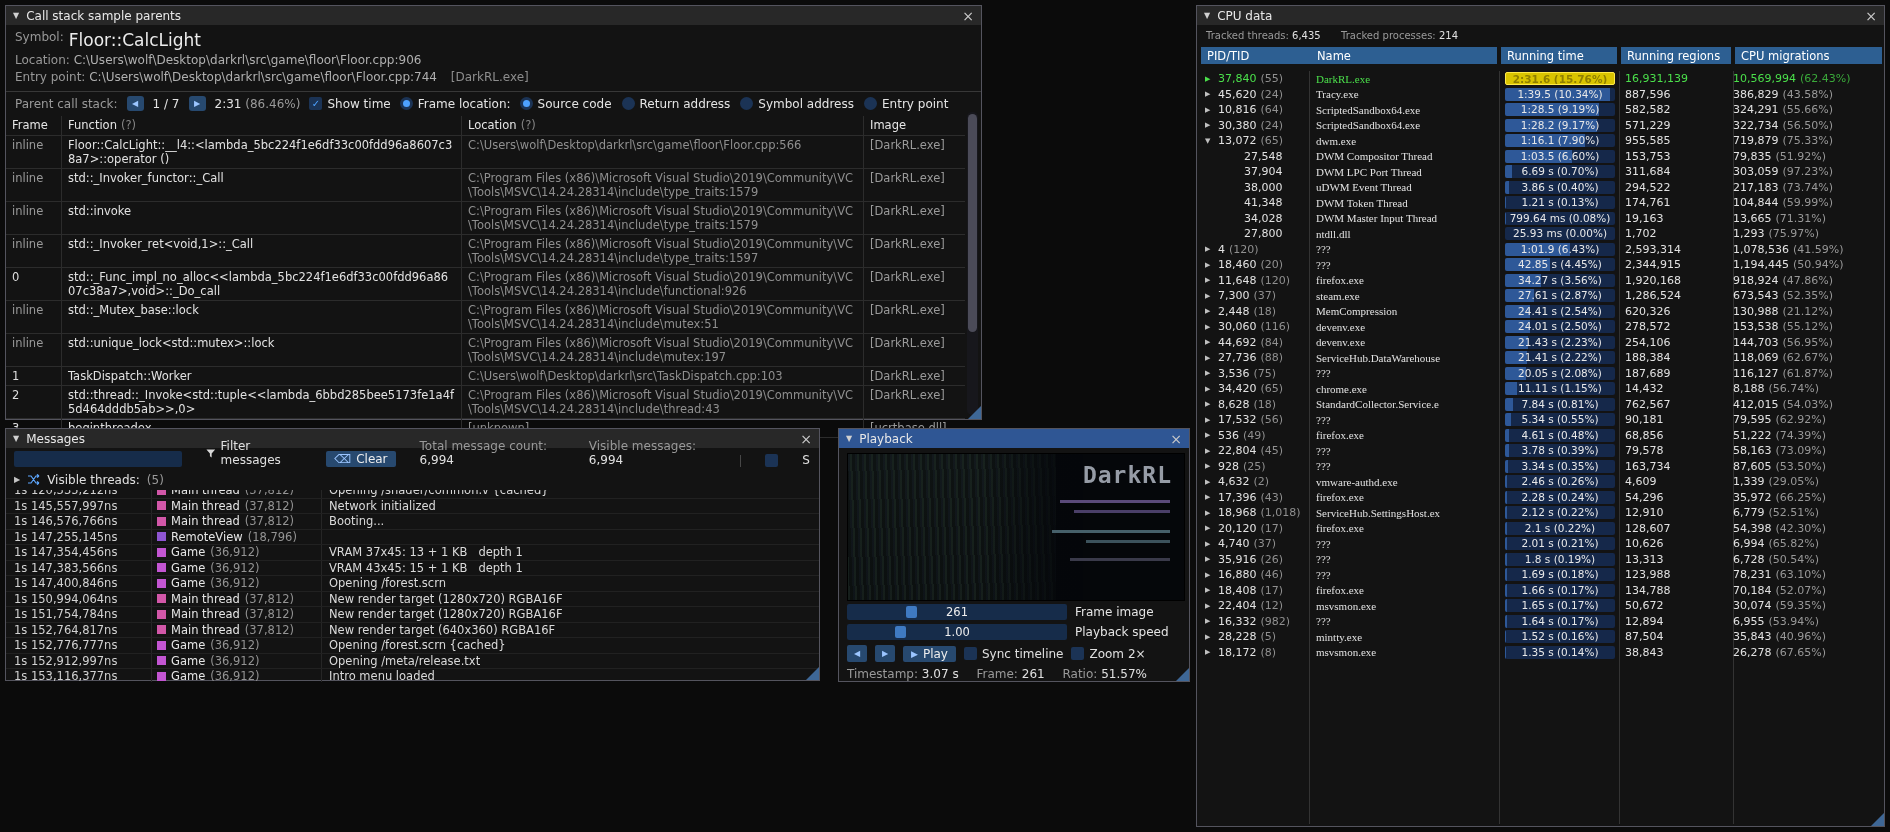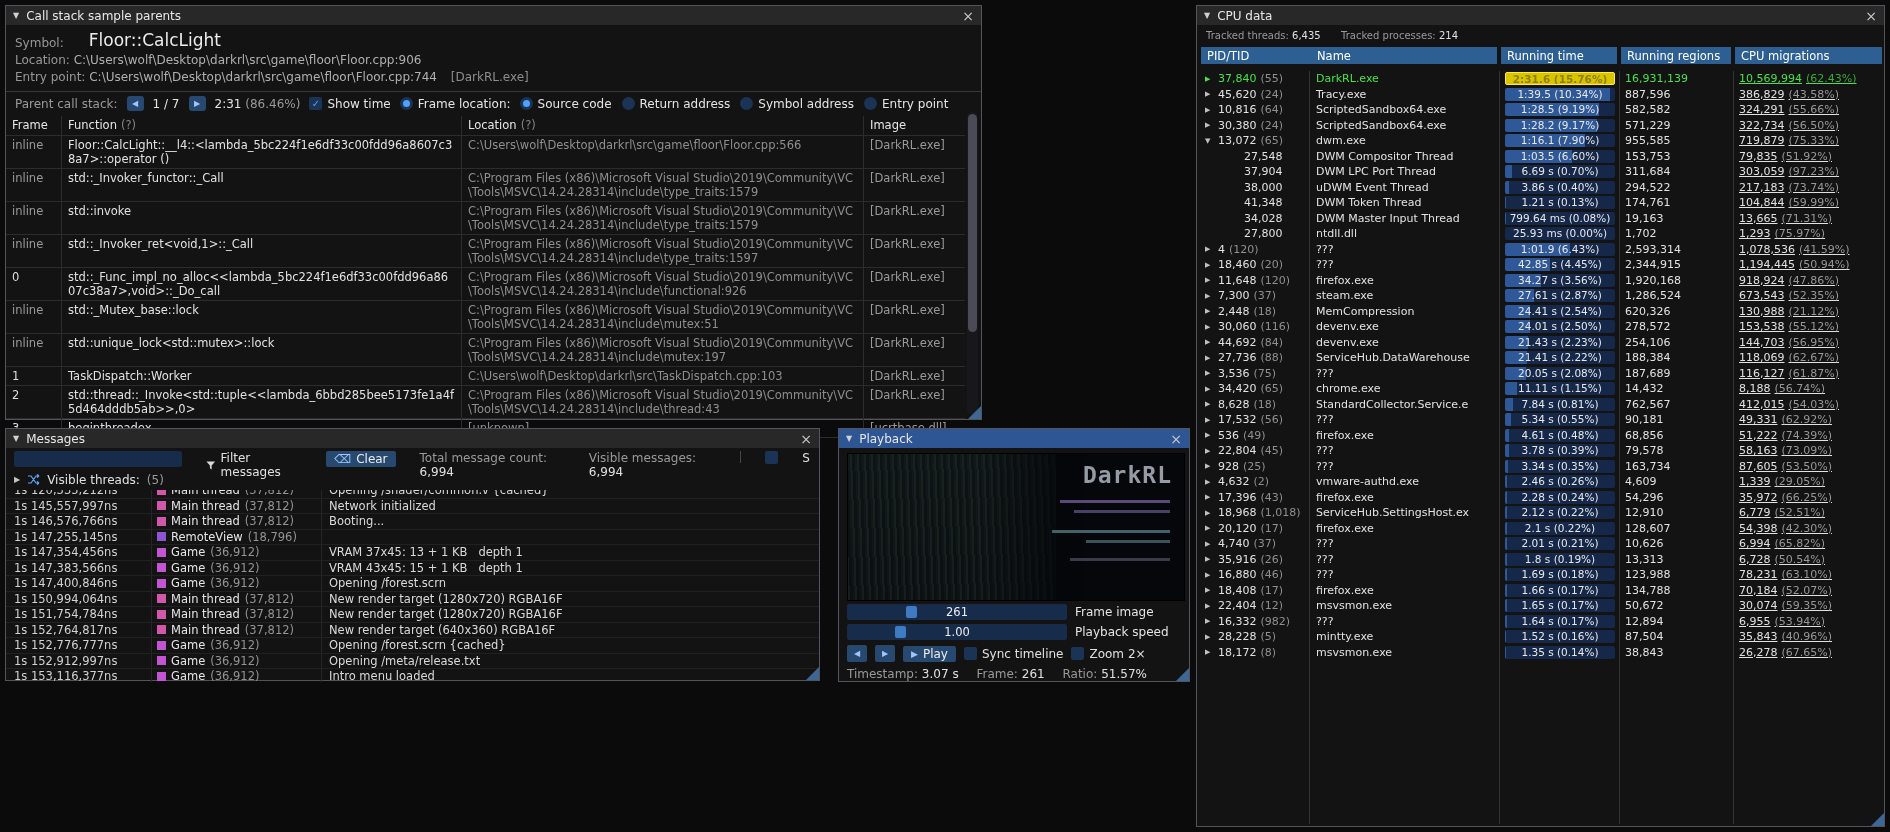--- a/index.html
+++ b/index.html
@@ -11,21 +11,21 @@
   #p-playback{left:838px;top:428px;width:352px;height:254px;}
   #p-cpu{left:1196px;top:5px;width:689px;height:822px;}
 
   .titlebar{height:19px;background:#282828;display:flex;align-items:center;gap:7px;padding:0 7px;font-size:12px;color:#e8e8e8;}
   #p-playback .titlebar{background:#2f5694;}
   .tb-collapse{font-size:8px;color:#d0d0d0;}
   .tb-close{margin-left:auto;color:#c9c9c9;font-size:14px;line-height:14px;}
 
   
   .cs-head{padding:5px 9px 2px;}
-  .row-sym{display:flex;align-items:flex-end;gap:25px;}
+  .row-sym{display:flex;align-items:flex-start;gap:5px;}
   .lbl{color:#989898;font-size:12px;}
   .sym-name{color:#ececec;font-size:17px;}
   .row-path{margin-top:3px;font-size:12px;}
   .path-val{color:#b0b0b0;}
   .img-tag{color:#8d8d8d;margin-left:10px;}
   .cs-toolbar{display:flex;align-items:center;gap:9px;padding:4px 9px 5px;font-size:12px;color:#e4e4e4;
               border-top:1px solid #383838;margin-top:5px;white-space:nowrap;}
   .mini-btn{width:17px;height:15px;background:#27496f;border-radius:3px;color:#9cc6ff;font-size:8px;
             display:flex;align-items:center;justify-content:center;}
   .checkbox{width:13px;height:13px;background:#1b3355;border-radius:2px;display:flex;align-items:center;
@@ -44,21 +44,21 @@
   .cell-frame.inline{color:#9a9a9a;}
   .cell-func{color:#e2e2e2;}
   .cell-loc{color:#8f8f8f;}
   .cell-img{color:#9a9a9a;border-right:none;}
   .v-scroll{position:absolute;right:3px;top:106px;bottom:4px;width:11px;background:#17171c;border-radius:5px;}
   .v-thumb{position:absolute;left:1px;right:1px;top:2px;height:72%;background:#4b4b58;border-radius:5px;}
   .grip{position:absolute;right:0;bottom:0;width:0;height:0;border-style:solid;
         border-width:0 0 13px 13px;border-color:transparent transparent #3e6796 transparent;}
 
   
-  .msg-toolbar{display:flex;align-items:flex-start;gap:24px;padding:3px 8px;font-size:12px;height:16px;}
+  .msg-toolbar{display:flex;align-items:flex-end;gap:24px;padding:3px 8px;font-size:12px;height:16px;}
   .filter-input{width:168px;height:16px;background:#162c4a;border-radius:2px;flex:none;}
   .btn{display:flex;align-items:center;gap:5px;background:#27496f;border-radius:2px;padding:1px 8px;
        font-size:12px;color:#eeeeee;white-space:nowrap;}
   .btn .bicon{color:#9cc6ff;}
   .vsep{width:1px;height:12px;background:#474747;}
   .clip-label{width:10px;overflow:hidden;white-space:nowrap;display:inline-block;}
   .msg-threads-row{display:flex;align-items:center;gap:7px;padding:2px 8px 3px;font-size:12px;height:15px;}
   .tiny-caret{font-size:8px;color:#c4c4c4;}
   .msg-list{height:192px;overflow:hidden;}
   .msg-row{display:grid;grid-template-columns:146px 170px 1fr;height:15.5px;box-sizing:border-box;
@@ -96,27 +96,27 @@
   .cpu-h{position:absolute;top:0;height:17px;background:#2d5f92;color:#ffffff;font-size:11.5px;
          display:flex;align-items:center;padding:0 6px;box-sizing:border-box;}
   .cpu-body{position:absolute;left:4px;right:4px;top:65px;bottom:2px;overflow:hidden;
      background-image:linear-gradient(#333 0 0),linear-gradient(#333 0 0),linear-gradient(#333 0 0),linear-gradient(#333 0 0);
      background-repeat:no-repeat;background-size:1px 100%;
      background-position:108px 0,298px 0,418px 0,532px 0;}
   .cpu-row{display:grid;grid-template-columns:110px 190px 118px 114px 1fr;height:15.5px;align-items:center;font-size:11px;}
   .c-pid{display:flex;align-items:center;gap:4px;padding-left:4px;color:#e2e2e2;white-space:nowrap;overflow:hidden;}
   .c-arrow{font-size:7px;color:#c0c0c0;width:9px;flex:none;}
   .c-count{color:#909090;}
-  .c-name{color:#e2e2e2;white-space:nowrap;overflow:hidden;padding-left:5px;}
+  .c-name{color:#e2e2e2;white-space:nowrap;overflow:hidden;padding-left:5px;font-family:Liberation Serif, serif;}
   .c-bar-wrap{padding:0 4px;}
   .c-bar{position:relative;height:13px;background:#15284a;border-radius:2px;overflow:hidden;}
   .c-fill{position:absolute;left:0;top:0;bottom:0;background:#2e5898;}
   .c-btext{position:relative;text-align:center;line-height:13px;font-size:10.5px;color:#e8e8e8;white-space:nowrap;}
   .c-reg{color:#e2e2e2;padding-left:6px;white-space:nowrap;overflow:hidden;}
-  .c-mig{padding-left:6px;color:#e2e2e2;white-space:nowrap;overflow:hidden;text-decoration:underline;}
+  .c-mig{color:#e2e2e2;white-space:nowrap;overflow:hidden;}
   .c-migp{color:#989898;margin-left:4px;}
   .row-child .c-pid{padding-left:30px;}
   .row-darkrl .c-pid,.row-darkrl .c-name,.row-darkrl .c-reg,.row-darkrl .c-mig{color:#4be04b;}
   .row-darkrl .c-arrow{color:#4be04b;}
   .row-darkrl .c-bar{background:#d9c400;border:1px solid #ffe94a;box-sizing:border-box;}
   .row-darkrl .c-btext{color:#8f7f00;font-weight:bold;}
   .row-darkrl .c-migp{color:#3aa83a;}
 </style>
 </head>
 <body>
@@ -847,21 +847,21 @@
           <span class="c-count">(56)</span>
         </div>
         <div class="c-name">???</div>
         <div class="c-bar-wrap">
           <div class="c-bar">
             <div class="c-fill" style="width: 5%;"></div>
             <div class="c-btext">5.34 s (0.55%)</div>
           </div>
         </div>
         <div class="c-reg">90,181</div>
-        <div class="c-mig"><span>49,331</span><span class="c-migp">(62.92%)</span></div>
+        <div class="c-mig"><span>79,595</span><span class="c-migp">(62.92%)</span></div>
       </div>
       <div class="cpu-row">
         <div class="c-pid">
           <span class="c-arrow">▶</span>
           <span>536</span>
           <span class="c-count">(49)</span>
         </div>
         <div class="c-name">firefox.exe</div>
         <div class="c-bar-wrap">
           <div class="c-bar">

